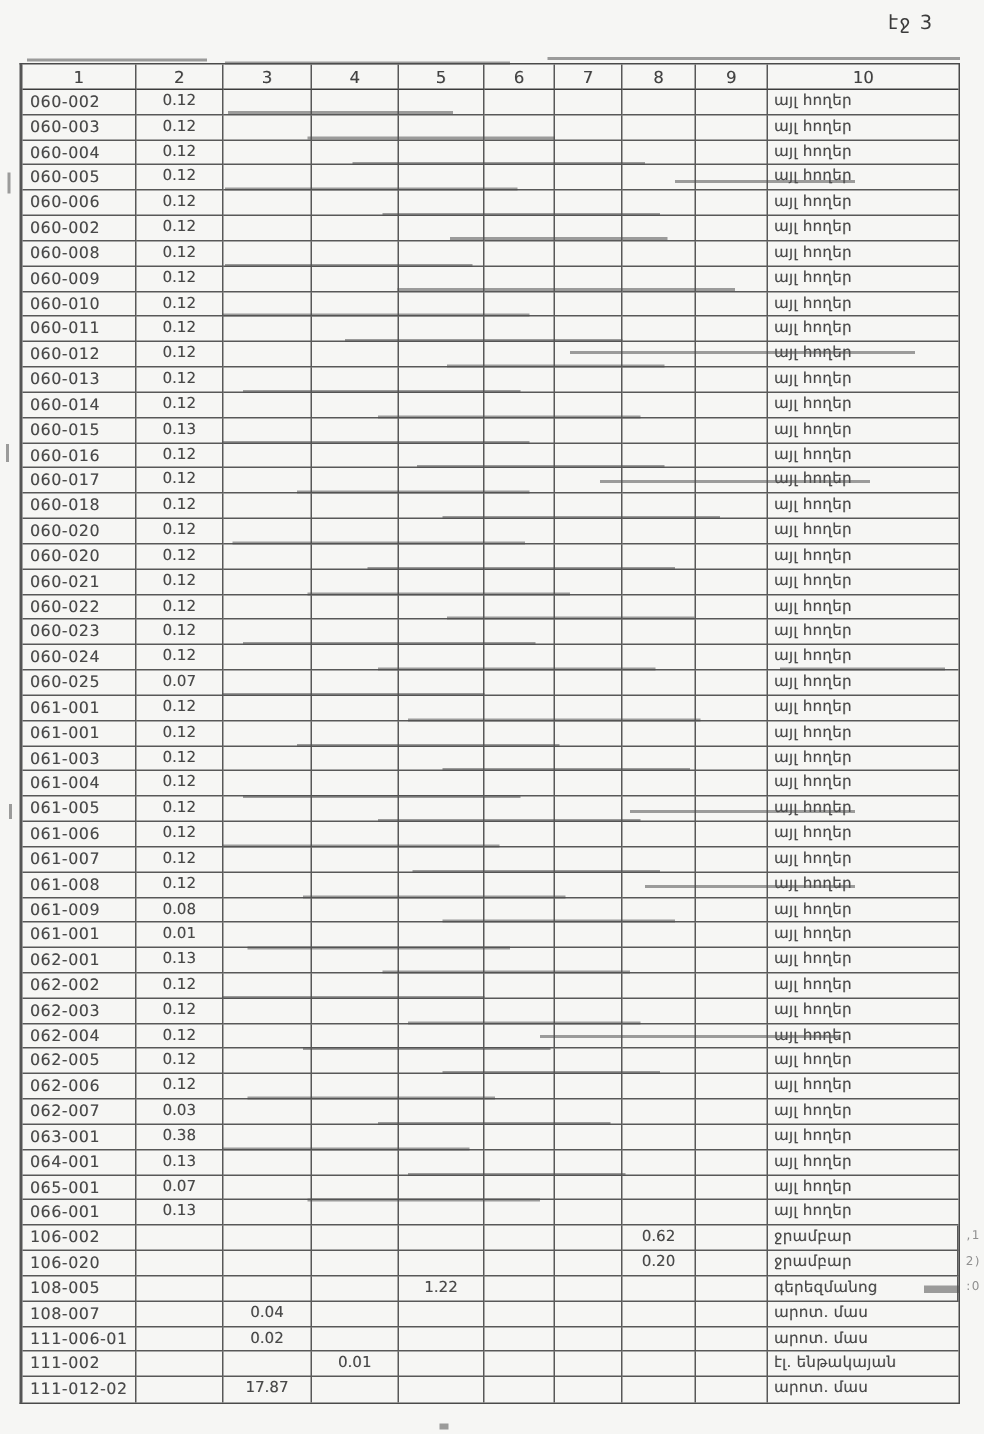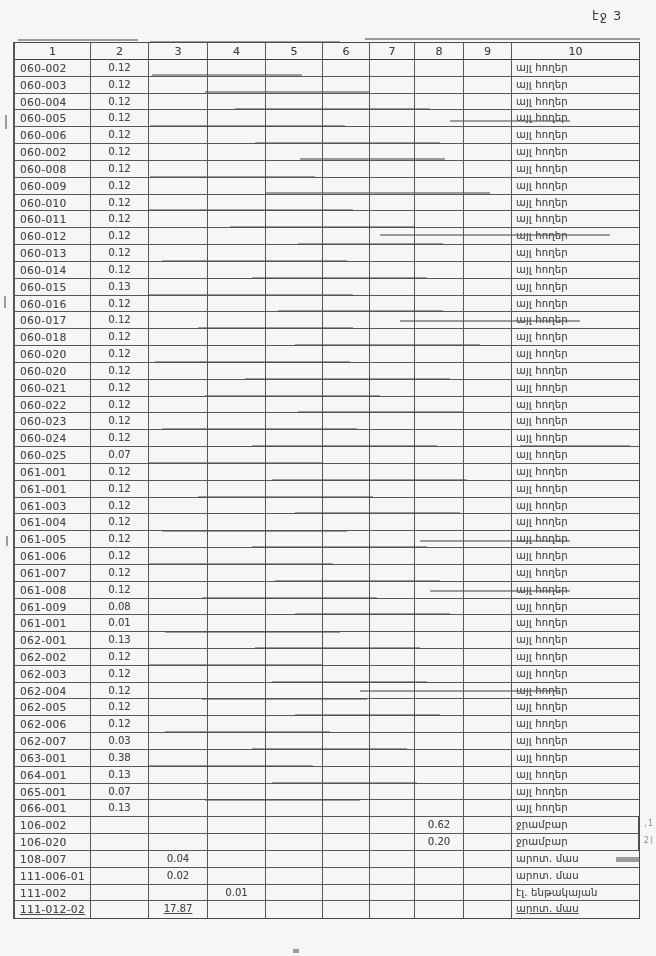--- a/index.html
+++ b/index.html
@@ -33,21 +33,21 @@
     border-bottom:1px solid #585858;
     font-size:10px;
     line-height:16px;
     white-space:nowrap;
     overflow:hidden;
     text-align:center;
     color:#484848;
     text-shadow:0.3px 0 0 rgba(60,60,60,0.35);
   }
   .cell:last-child{border-right:none;}
-  .row:last-child .cell{border-bottom:none;text-decoration:underline;}
+  .row:last-child .cell{border-bottom:none;}
   .hcell{
     font-size:11px;color:#424242;
     border-bottom:1px solid #3c3c3c;
     line-height:17px;
   }
   .c1{text-align:left;padding-left:5px;font-size:10.5px;letter-spacing:0.4px;}
   .c10{text-align:left;padding-left:4px;font-size:10px;letter-spacing:0.2px;}
   .edge-mark{
     position:absolute;right:-15px;top:2px;
     font-size:8px;color:#8f8f8f;letter-spacing:1px;
@@ -633,20 +633,33 @@
       <div class="cell c2"></div>
       <div class="cell c3"></div>
       <div class="cell c4"></div>
       <div class="cell c5"></div>
       <div class="cell c6"></div>
       <div class="cell c7"></div>
       <div class="cell c8">0.20</div>
       <div class="cell c9"></div>
       <div class="cell c10">ջրամբար</div>
       <span class="edge-mark">2)</span>
+    </div>
+    <div class="row">
+      <div class="cell c1">108-005</div>
+      <div class="cell c2"></div>
+      <div class="cell c3"></div>
+      <div class="cell c4"></div>
+      <div class="cell c5">1.22</div>
+      <div class="cell c6"></div>
+      <div class="cell c7"></div>
+      <div class="cell c8"></div>
+      <div class="cell c9"></div>
+      <div class="cell c10">գերեզմանոց</div>
+      <span class="edge-mark">:0</span>
     </div>
     <div class="row">
       <div class="cell c1">108-007</div>
       <div class="cell c2"></div>
       <div class="cell c3">0.04</div>
       <div class="cell c4"></div>
       <div class="cell c5"></div>
       <div class="cell c6"></div>
       <div class="cell c7"></div>
       <div class="cell c8"></div>

